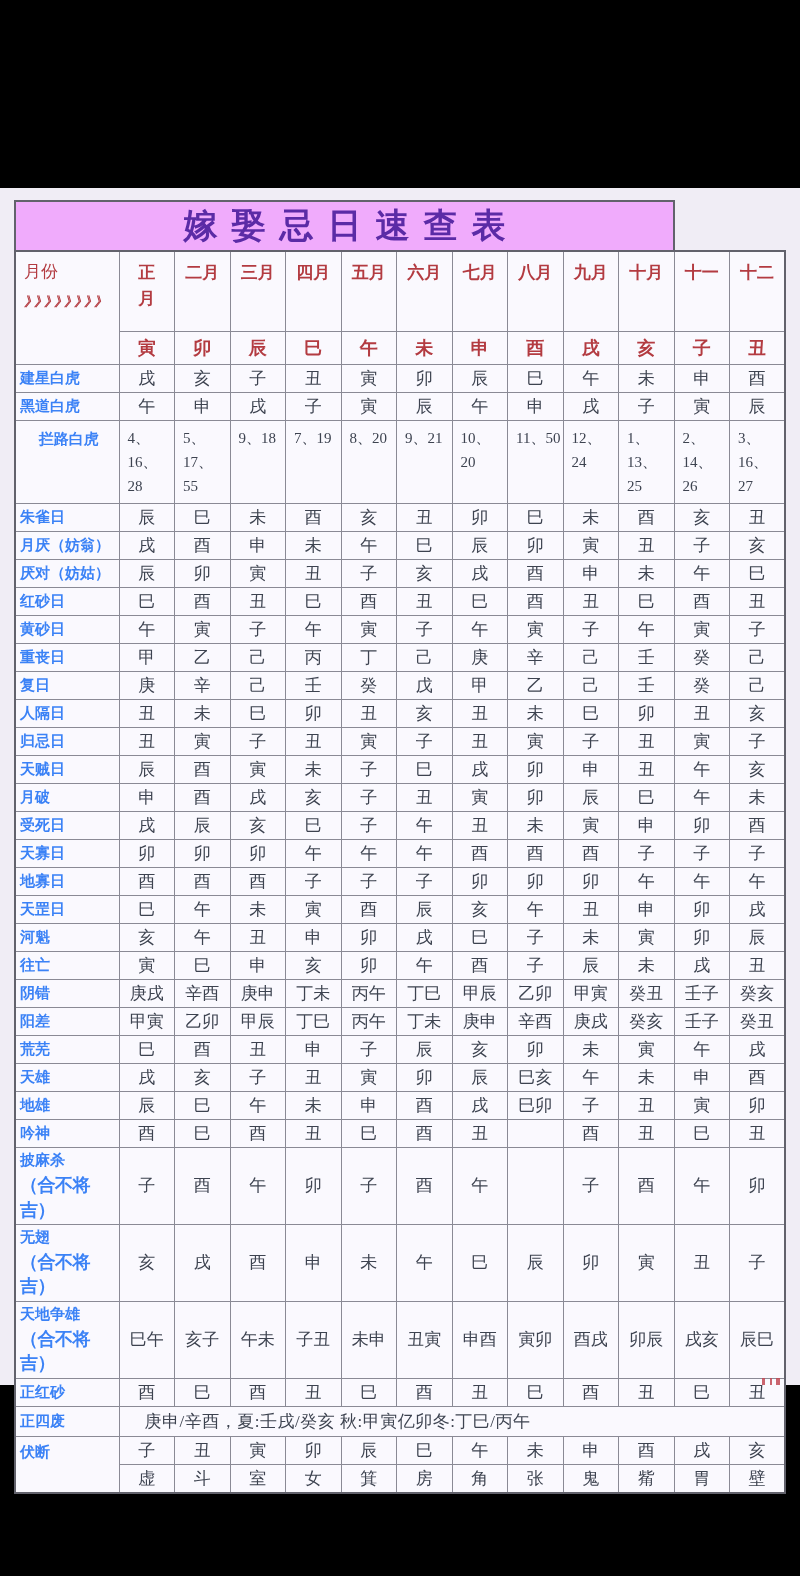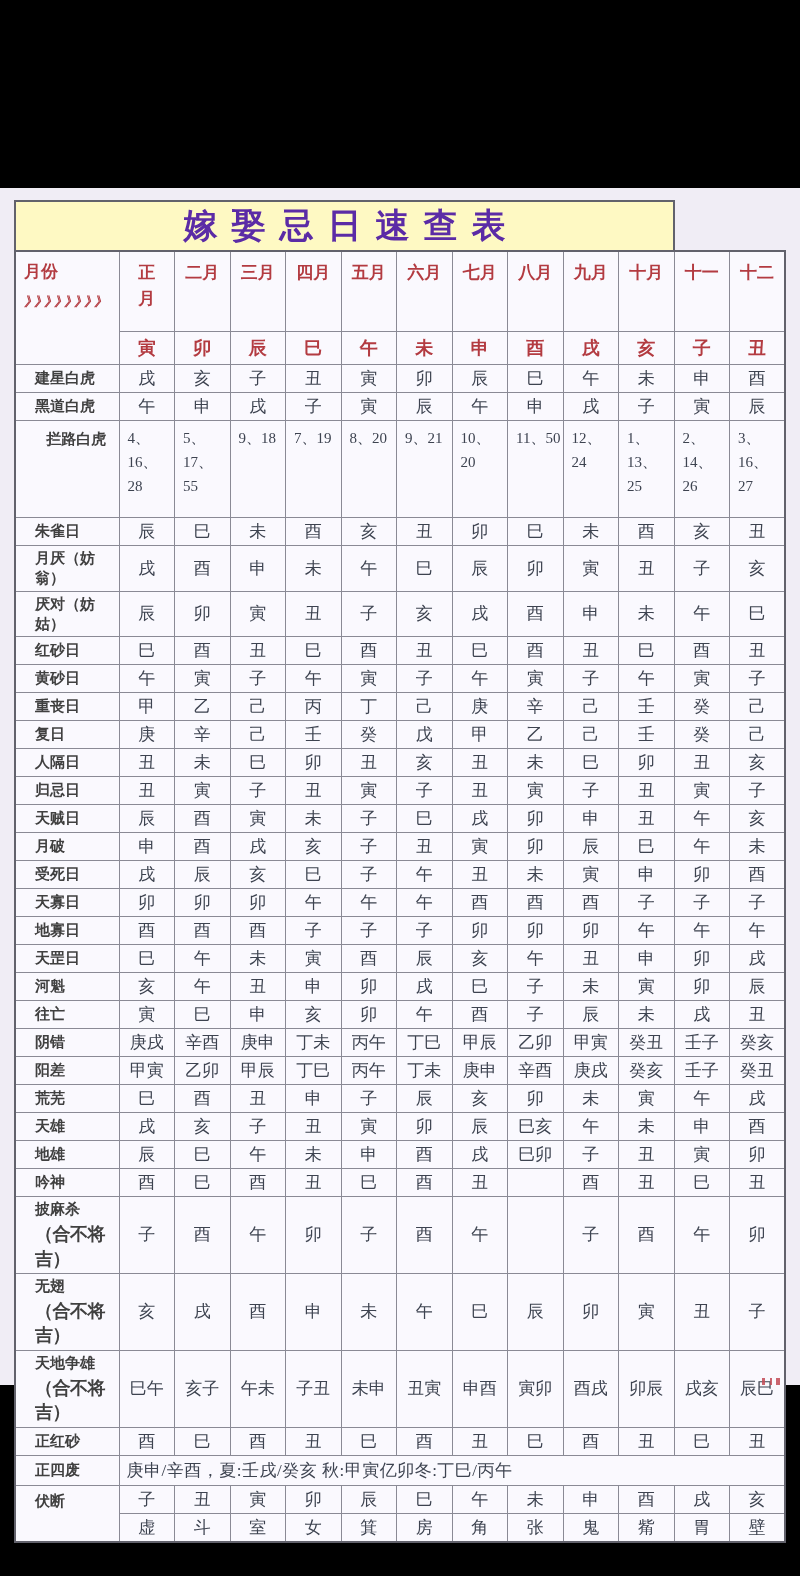--- a/index.html
+++ b/index.html
@@ -17,21 +17,21 @@
     background:#f0edf5;
     box-sizing:border-box;
     padding-top:12px;
     position:relative;
   }
   .titlebox{
     margin-left:14px;
     width:657px;height:48px;
     border:2px solid #62626c;
     border-bottom:none;
-    background:#fef9c3;
+    background:#f0abfc;
     display:flex;align-items:center;justify-content:center;
   }
   .title{
     font-size:34px;font-weight:bold;
     color:#5b2ba6;
     letter-spacing:14px;
     text-indent:14px;
     font-family:"Liberation Serif","DejaVu Serif",serif;
   }
   table.grid{
@@ -42,21 +42,21 @@
     background:#faf9fe;
     border:2px solid #62626c;
   }
   .grid th,.grid td{border:1px solid #8a8a95;}
   col.lblcol{width:104px;}
   th.corner{
     vertical-align:top;text-align:left;
     padding:8px 2px 0 8px;
   }
   th.corner .c1{
-    color:#b33b41;font-size:17px;font-weight:bold;
+    color:#b33b41;font-size:17px;font-weight:normal;
     font-family:"Liberation Sans","DejaVu Sans",sans-serif;
   }
   th.corner .c2{
     color:#b33b41;font-size:13px;font-weight:bold;
     letter-spacing:-3px;
     margin-top:10px;
     white-space:nowrap;overflow:hidden;
     font-style:italic;
   }
   th.month{
@@ -65,44 +65,44 @@
     padding-top:8px;height:70px;
     white-space:pre-line;line-height:1.55;
     font-family:"Liberation Sans","DejaVu Sans",sans-serif;
   }
   th.branch{
     color:#b33b41;font-size:18px;font-weight:bold;
     height:30px;text-align:center;
     font-family:"Liberation Sans","DejaVu Sans",sans-serif;
   }
   td.lbl{
-    color:#404040;font-weight:bold;
+    color:#3b82f6;font-weight:bold;
     text-align:left;font-size:15px;
-    padding:2px 1px 2px 19px;
+    padding:2px 1px 2px 4px;
     font-family:"Liberation Sans","DejaVu Sans",sans-serif;
     line-height:1.35;
     margin-top:17px;
   }
   td.lbl .sub{font-size:18px;margin-top:3px;letter-spacing:-0.5px;}
   td.lbl.top{vertical-align:top;padding-top:5px;}
   td.val{
     text-align:center;color:#3d4350;
     font-size:17px;height:27px;padding:0 1px;
   }
   tr.tall td.val{
     font-size:15px;text-align:left;
     vertical-align:top;
-    padding:5px 2px 19px 8px;
+    padding:5px 2px 5px 8px;
     line-height:1.6;
   }
   tr.tall td.lbl{vertical-align:top;padding-top:8px;text-align:center;}
   td.full{
     text-align:left;color:#3d4350;
     font-size:17px;height:27px;
-    padding-left:7px;letter-spacing:0.5px;
+    padding-left:25px;letter-spacing:0.5px;
   }
   .clipped-mark{
     position:absolute;
     right:14px;bottom:0;
     width:28px;height:7px;
     overflow:hidden;
     background:
       linear-gradient(90deg,
         transparent 0 4px,  #c24a55 4px 7px,  transparent 7px 12px,
         #c24a55 12px 14px,  transparent 14px 18px,

